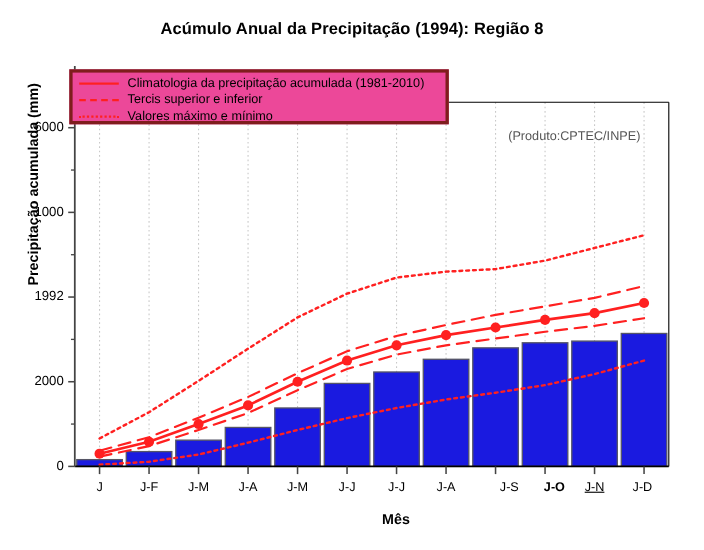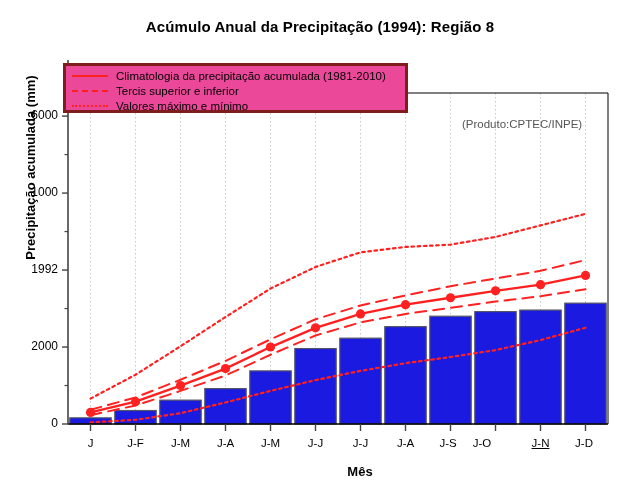--- a/index.html
+++ b/index.html
@@ -221,22 +221,22 @@
     </div>
   <div id="xtick-labels">
       <div class="xtick-label" style="left: 90.5px;">J</div>
       <div class="xtick-label" style="left: 135.5px;">J-F</div>
       <div class="xtick-label" style="left: 180.5px;">J-M</div>
       <div class="xtick-label" style="left: 225.5px;">J-A</div>
       <div class="xtick-label" style="left: 270.5px;">J-M</div>
       <div class="xtick-label" style="left: 315.5px;">J-J</div>
       <div class="xtick-label" style="left: 360.5px;">J-J</div>
       <div class="xtick-label" style="left: 405.5px;">J-A</div>
-      <div class="xtick-label" style="left: 448px;">J-S</div>
-      <div class="xtick-label" style="left: 482px;">J-O</div>
+      <div class="xtick-label" style="left: 463px;">J-S</div>
+      <div class="xtick-label" style="left: 504px; font-weight: bold;">J-O</div>
       <div class="xtick-label" style="left: 540.5px; text-decoration: underline;">J-N</div>
       <div class="xtick-label" style="left: 584px;">J-D</div>
     </div>
 
   <div class="legend-box">
     <div class="legend-row r0">
       <span class="legend-key key-solid">
           <i></i>
         </span>
       <span class="legend-text">Climatologia da precipitação acumulada (1981-2010)</span>

